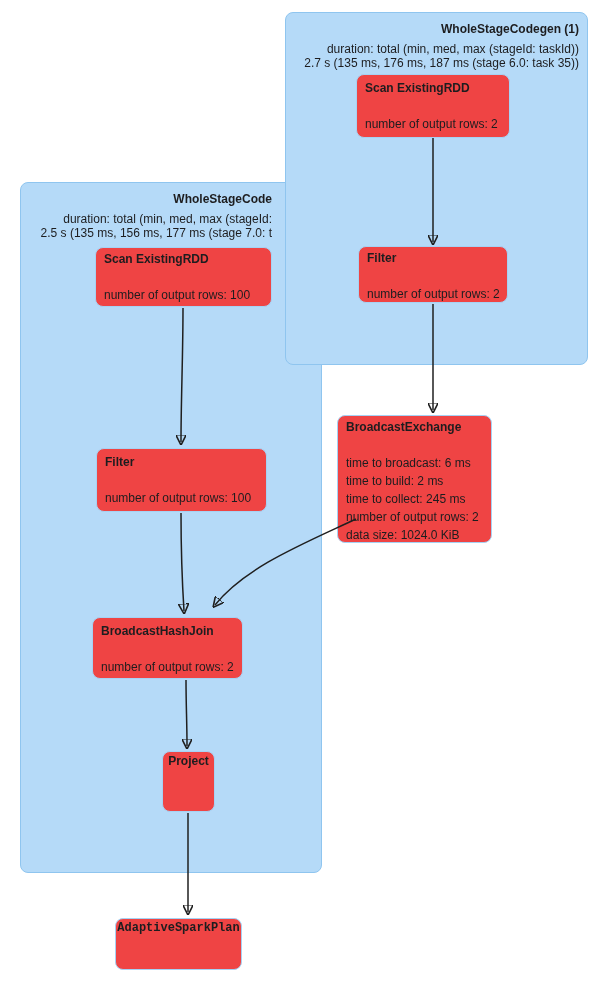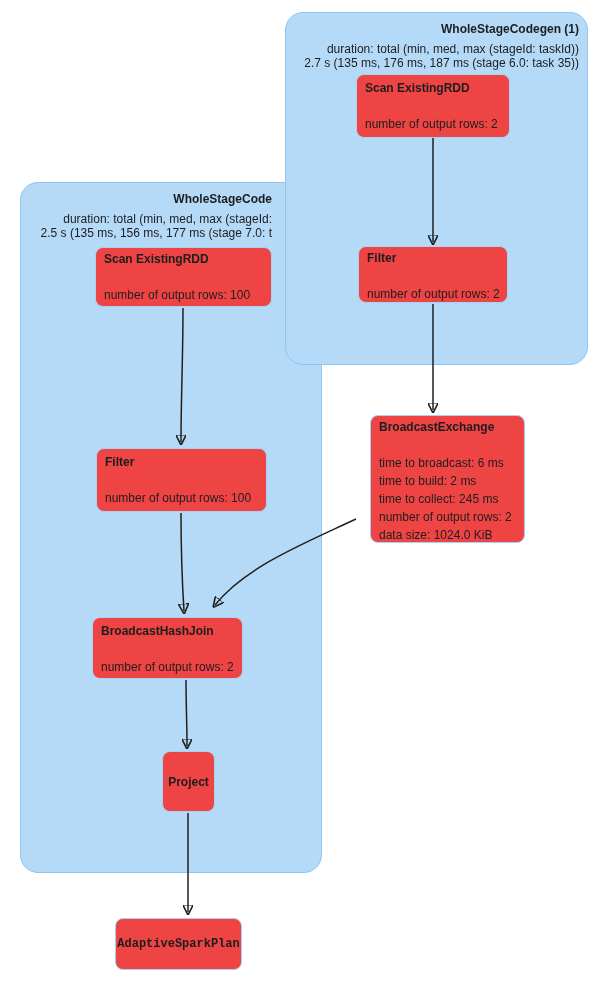--- a/index.html
+++ b/index.html
@@ -2,33 +2,33 @@
 <html><head>
 <meta charset="utf-8">
 <style>
   html,body { margin:0; padding:0; background:#ffffff; }
   .canvas {
     position:relative; width:614px; height:997px; background:#ffffff;
     font-family:"Liberation Sans", sans-serif; color:#1d1d1f; overflow:hidden;
   }
   .cluster {
     position:absolute; background:#b5daf8; border:1px solid #8fc5ef;
-    border-radius:18px; box-sizing:border-box;
+    border-radius:8px; box-sizing:border-box;
   }
   .cluster-header { position:absolute; top:9px; text-align:right; }
   .cluster-title { font-weight:bold; font-size:12px; line-height:14px; white-space:nowrap; }
   .cluster-duration { margin-top:6px; font-size:12px; line-height:14px; }
   .cluster-duration div { white-space:nowrap; }
   .node {
     position:absolute; background:#ef4444; border:1px solid #a6d2f4;
     border-radius:8px; box-sizing:border-box; font-size:12px; line-height:18px;
     padding:4px 8px; z-index:3;
   }
   .node.tight { padding-top:2px; padding-bottom:2px; }
-  .node.center { display:flex; align-items:center; justify-content:center; padding:0; }
+  .node.center { display:flex; align-items:flex-start; justify-content:center; padding:0; }
   .node-title { font-weight:bold; white-space:nowrap; }
   .node-metrics { margin-top:18px; }
   .node-metric { white-space:nowrap; }
   .edges { position:absolute; left:0; top:0; z-index:4; pointer-events:none; }
   .edges path, .edges line { stroke:#1f1f1f; stroke-width:1.5; fill:none; }
 </style>
 </head>
 <body>
 
 <div class="canvas">
@@ -60,21 +60,21 @@
     </div>
   </div>
 
   <div class="node tight" style="left:358px; top:246px; width:150px; height:57px;">
     <div class="node-title">Filter</div>
     <div class="node-metrics">
       <div class="node-metric">number of output rows: 2</div>
     </div>
   </div>
 
-  <div class="node tight" style="left:370px; top:415px; width:155px; height:128px;">
+  <div class="node tight" style="left:337px; top:415px; width:155px; height:128px;">
     <div class="node-title">BroadcastExchange</div>
     <div class="node-metrics">
       <div class="node-metric">time to broadcast: 6 ms</div>
       <div class="node-metric">time to build: 2 ms</div>
       <div class="node-metric">time to collect: 245 ms</div>
       <div class="node-metric">number of output rows: 2</div>
       <div class="node-metric">data size: 1024.0 KiB</div>
     </div>
   </div>
 

